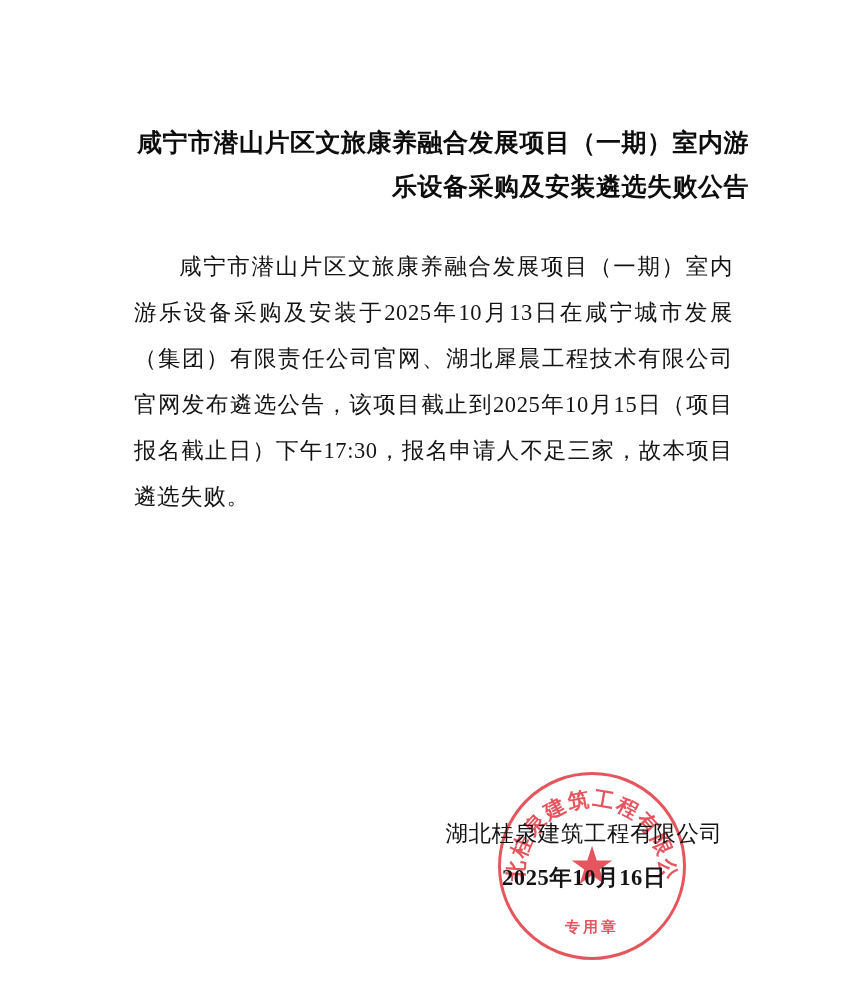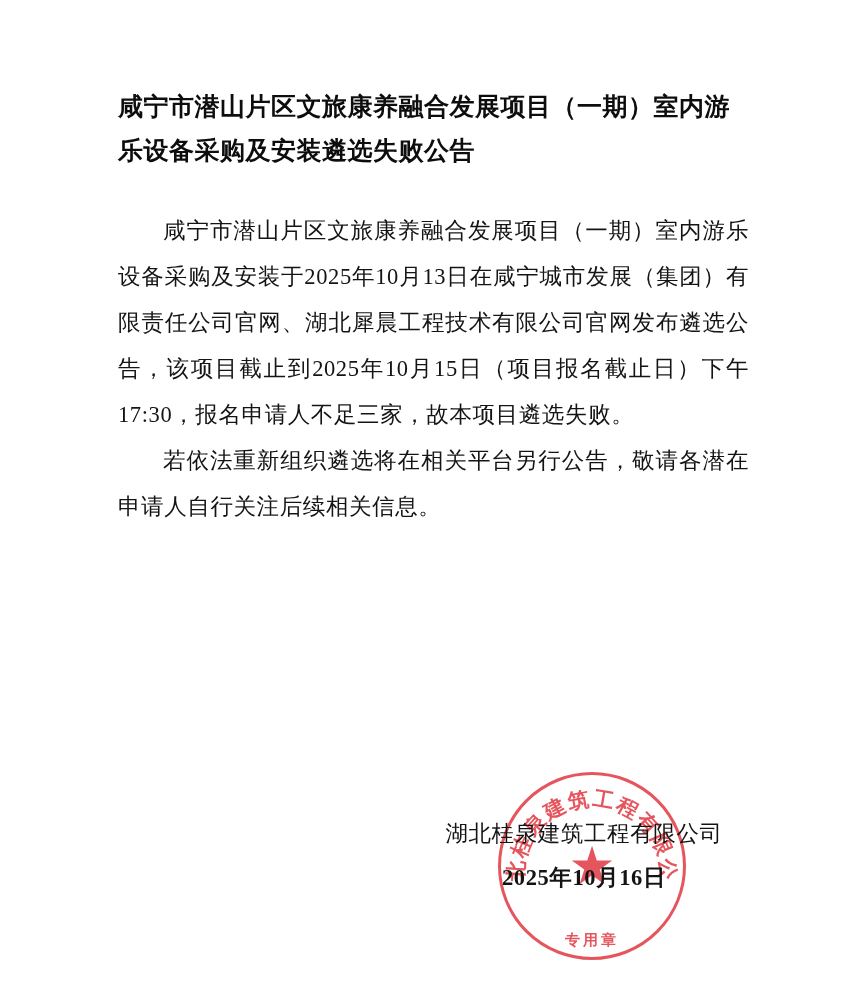--- a/index.html
+++ b/index.html
@@ -17,34 +17,34 @@
   }
   .page {
     position: relative;
     width: 867px;
     height: 1000px;
     box-sizing: border-box;
     padding: 0 118px;
   }
   .doc-title {
     margin: 0;
-    padding-top: 84px;
+    padding-top: 120px;
     font-family: "Liberation Sans", "DejaVu Sans", sans-serif;
     font-weight: bold;
     font-size: 25px;
     line-height: 44px;
-    text-align: left;
+    text-align: right;
     letter-spacing: 0.5px;
     color: #0d0d0d;
   }
   .body-block {
     margin-top: 36px;
   }
   .para {
-    margin: 0;
+    margin: 16px;
     font-size: 22.5px;
     line-height: 46px;
     text-align: justify;
     text-justify: inter-ideograph;
     text-indent: 2em;
     letter-spacing: 0.6px;
     color: #141414;
   }
   .para + .para {
     margin-top: 0px;
@@ -111,40 +111,39 @@
   .seal-arc text {
     fill: #e0303a;
     font-family: "Liberation Sans", "DejaVu Sans", sans-serif;
     font-size: 21px;
     font-weight: bold;
     letter-spacing: 2px;
   }
   .seal-bottom {
     position: absolute;
     left: 0;
-    bottom: 7px;
+    bottom: 20px;
     width: 182px;
     text-align: center;
     color: #e0303a;
     font-family: "Liberation Sans", "DejaVu Sans", sans-serif;
     font-size: 15px;
     font-weight: bold;
     letter-spacing: 3px;
   }
 </style>
 </head>
 <body>
 
 <div class="page">
 
   <h1 class="doc-title">咸宁市潜山片区文旅康养融合发展项目（一期）室内游乐设备采购及安装遴选失败公告</h1>
 
   <div class="body-block">
     <p class="para">咸宁市潜山片区文旅康养融合发展项目（一期）室内游乐设备采购及安装于2025年10月13日在咸宁城市发展（集团）有限责任公司官网、湖北犀晨工程技术有限公司官网发布遴选公告，该项目截止到2025年10月15日（项目报名截止日）下午17:30，报名申请人不足三家，故本项目遴选失败。</p>
-    <p class="para">若依法重新组织遴选将在相关平台另行公告，敬请各潜在申请人自行关注后续相关信息。</p>
   </div>
 
   <div class="seal">
     <div class="seal-inner">
       <svg class="seal-arc" viewBox="0 0 182 182">
         <defs>
           <path id="sealArcPath" d="M 22,100 A 69,69 0 0 1 160,100"></path>
         </defs>
         <text>
           <textPath href="#sealArcPath" startOffset="50%" text-anchor="middle">湖北桂泉建筑工程有限公司</textPath>

